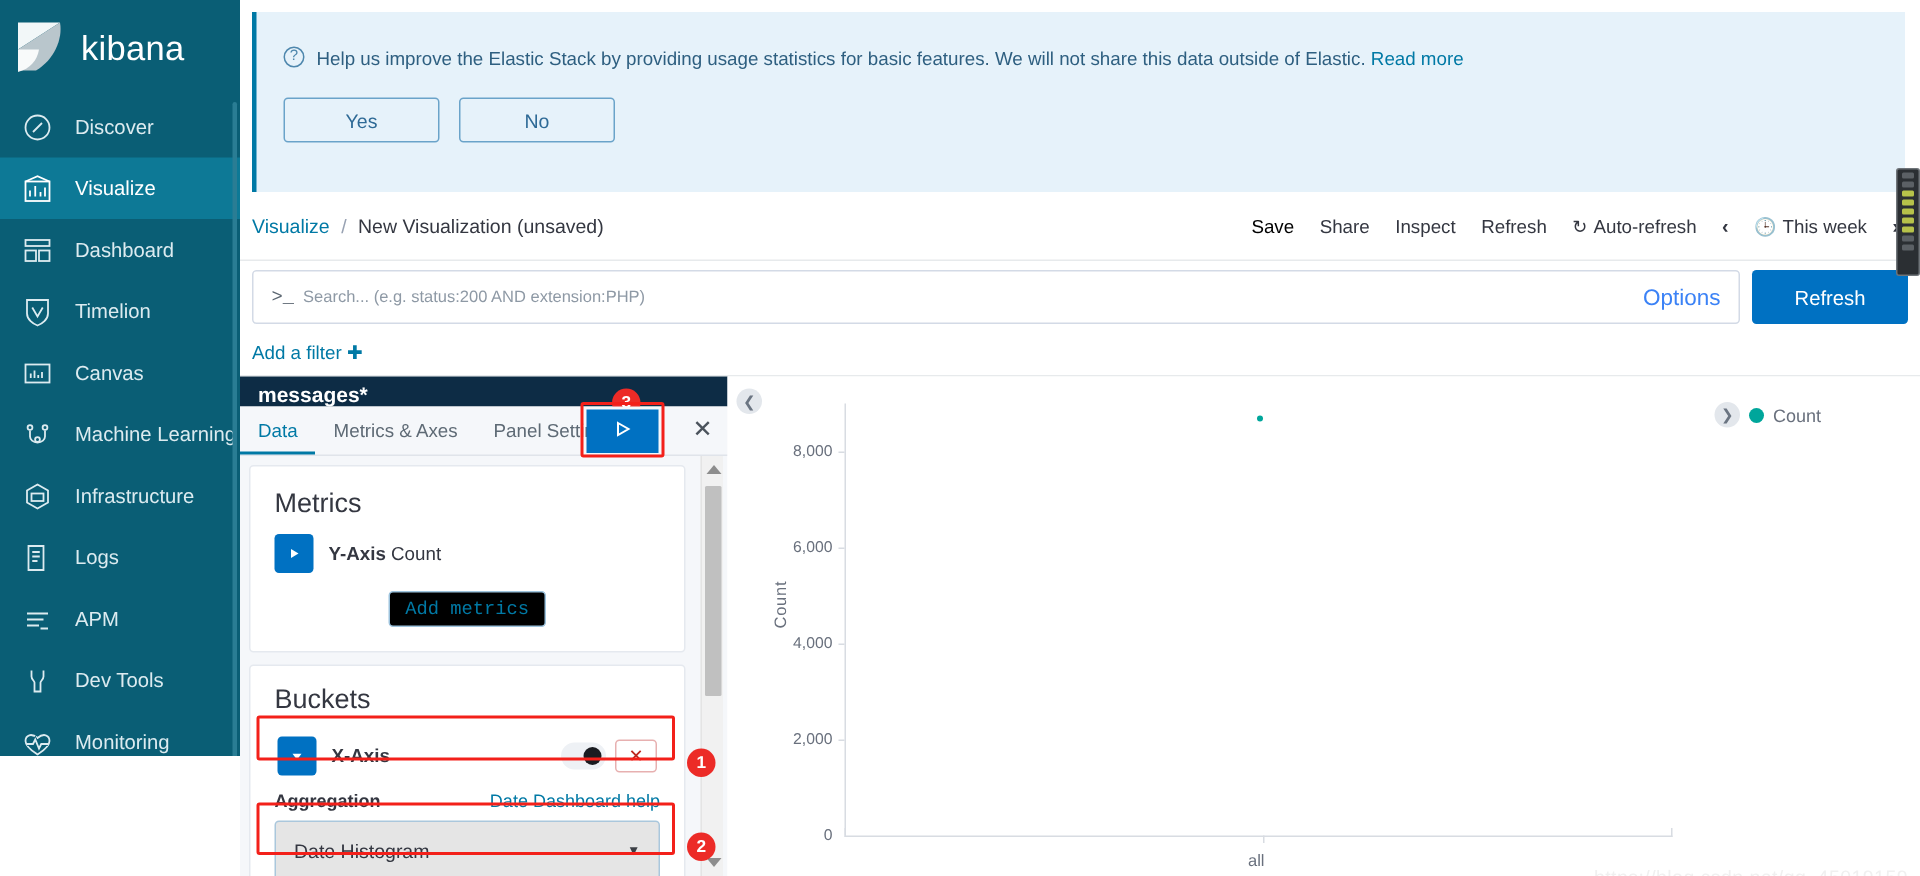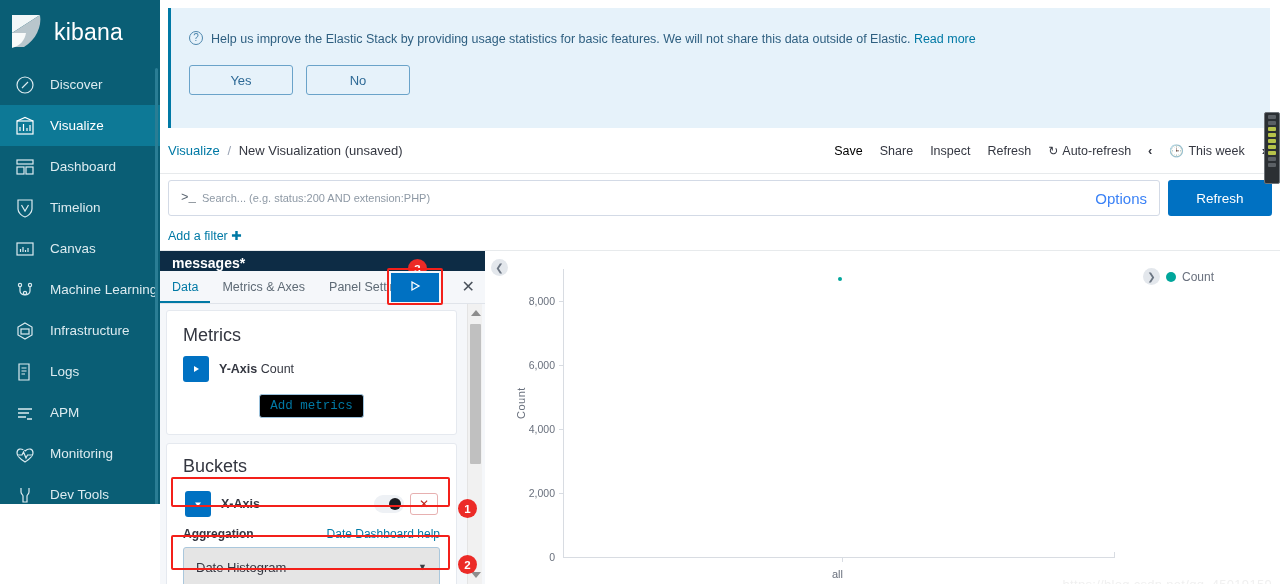--- a/index.html
+++ b/index.html
@@ -371,35 +371,35 @@
         <svg width="20" height="20" viewBox="0 0 20 20" fill="none" stroke="#dcebf0" stroke-width="1.3">
           <path d="M3 6 L17 6 M3 10 L14 10 M3 14 L11 14 M12 16 L17 16"></path>
         </svg>
       </span>
       <span class="nav-label">APM</span>
     </div>
 
     <div class="nav-item">
       <span class="nav-ico">
         <svg width="20" height="20" viewBox="0 0 20 20" fill="none" stroke="#dcebf0" stroke-width="1.2">
+          <path d="M6 3 L6 7 C6 9 8 10 8 11 L8 17 L12 17 L12 11 C12 10 14 9 14 7 L14 3"></path>
+        </svg>
+      </span>
+      <span class="nav-label">Dev Tools</span>
+    </div>
+
+    <div class="nav-item">
+      <span class="nav-ico">
+        <svg width="20" height="20" viewBox="0 0 20 20" fill="none" stroke="#dcebf0" stroke-width="1.2">
           <path d="M2 9 C2 5 6 3.5 10 7 C14 3.5 18 5 18 9 C18 13 13 16 10 18 C7 16 2 13 2 9"></path>
           <path d="M3 11 L7 11 L8.5 8 L11 14 L12.5 11 L17 11" stroke="#0a5e75" stroke-width="2.4"></path>
           <path d="M3 11 L7 11 L8.5 8 L11 14 L12.5 11 L17 11"></path>
         </svg>
       </span>
       <span class="nav-label">Monitoring</span>
-    </div>
-
-    <div class="nav-item">
-      <span class="nav-ico">
-        <svg width="20" height="20" viewBox="0 0 20 20" fill="none" stroke="#dcebf0" stroke-width="1.2">
-          <path d="M6 3 L6 7 C6 9 8 10 8 11 L8 17 L12 17 L12 11 C12 10 14 9 14 7 L14 3"></path>
-        </svg>
-      </span>
-      <span class="nav-label">Dev Tools</span>
     </div>
 
     <div class="nav-item">
       <span class="nav-ico">
         <svg width="20" height="20" viewBox="0 0 20 20" fill="none" stroke="#dcebf0" stroke-width="1.2">
           <circle cx="10" cy="10" r="3.2"></circle>
           <path d="M10 1.5 L10 4 M10 16 L10 18.5 M1.5 10 L4 10 M16 10 L18.5 10 M4 4 L5.8 5.8 M14.2 14.2 L16 16 M16 4 L14.2 5.8 M5.8 14.2 L4 16"></path>
         </svg>
       </span>
       <span class="nav-label">Management</span>

